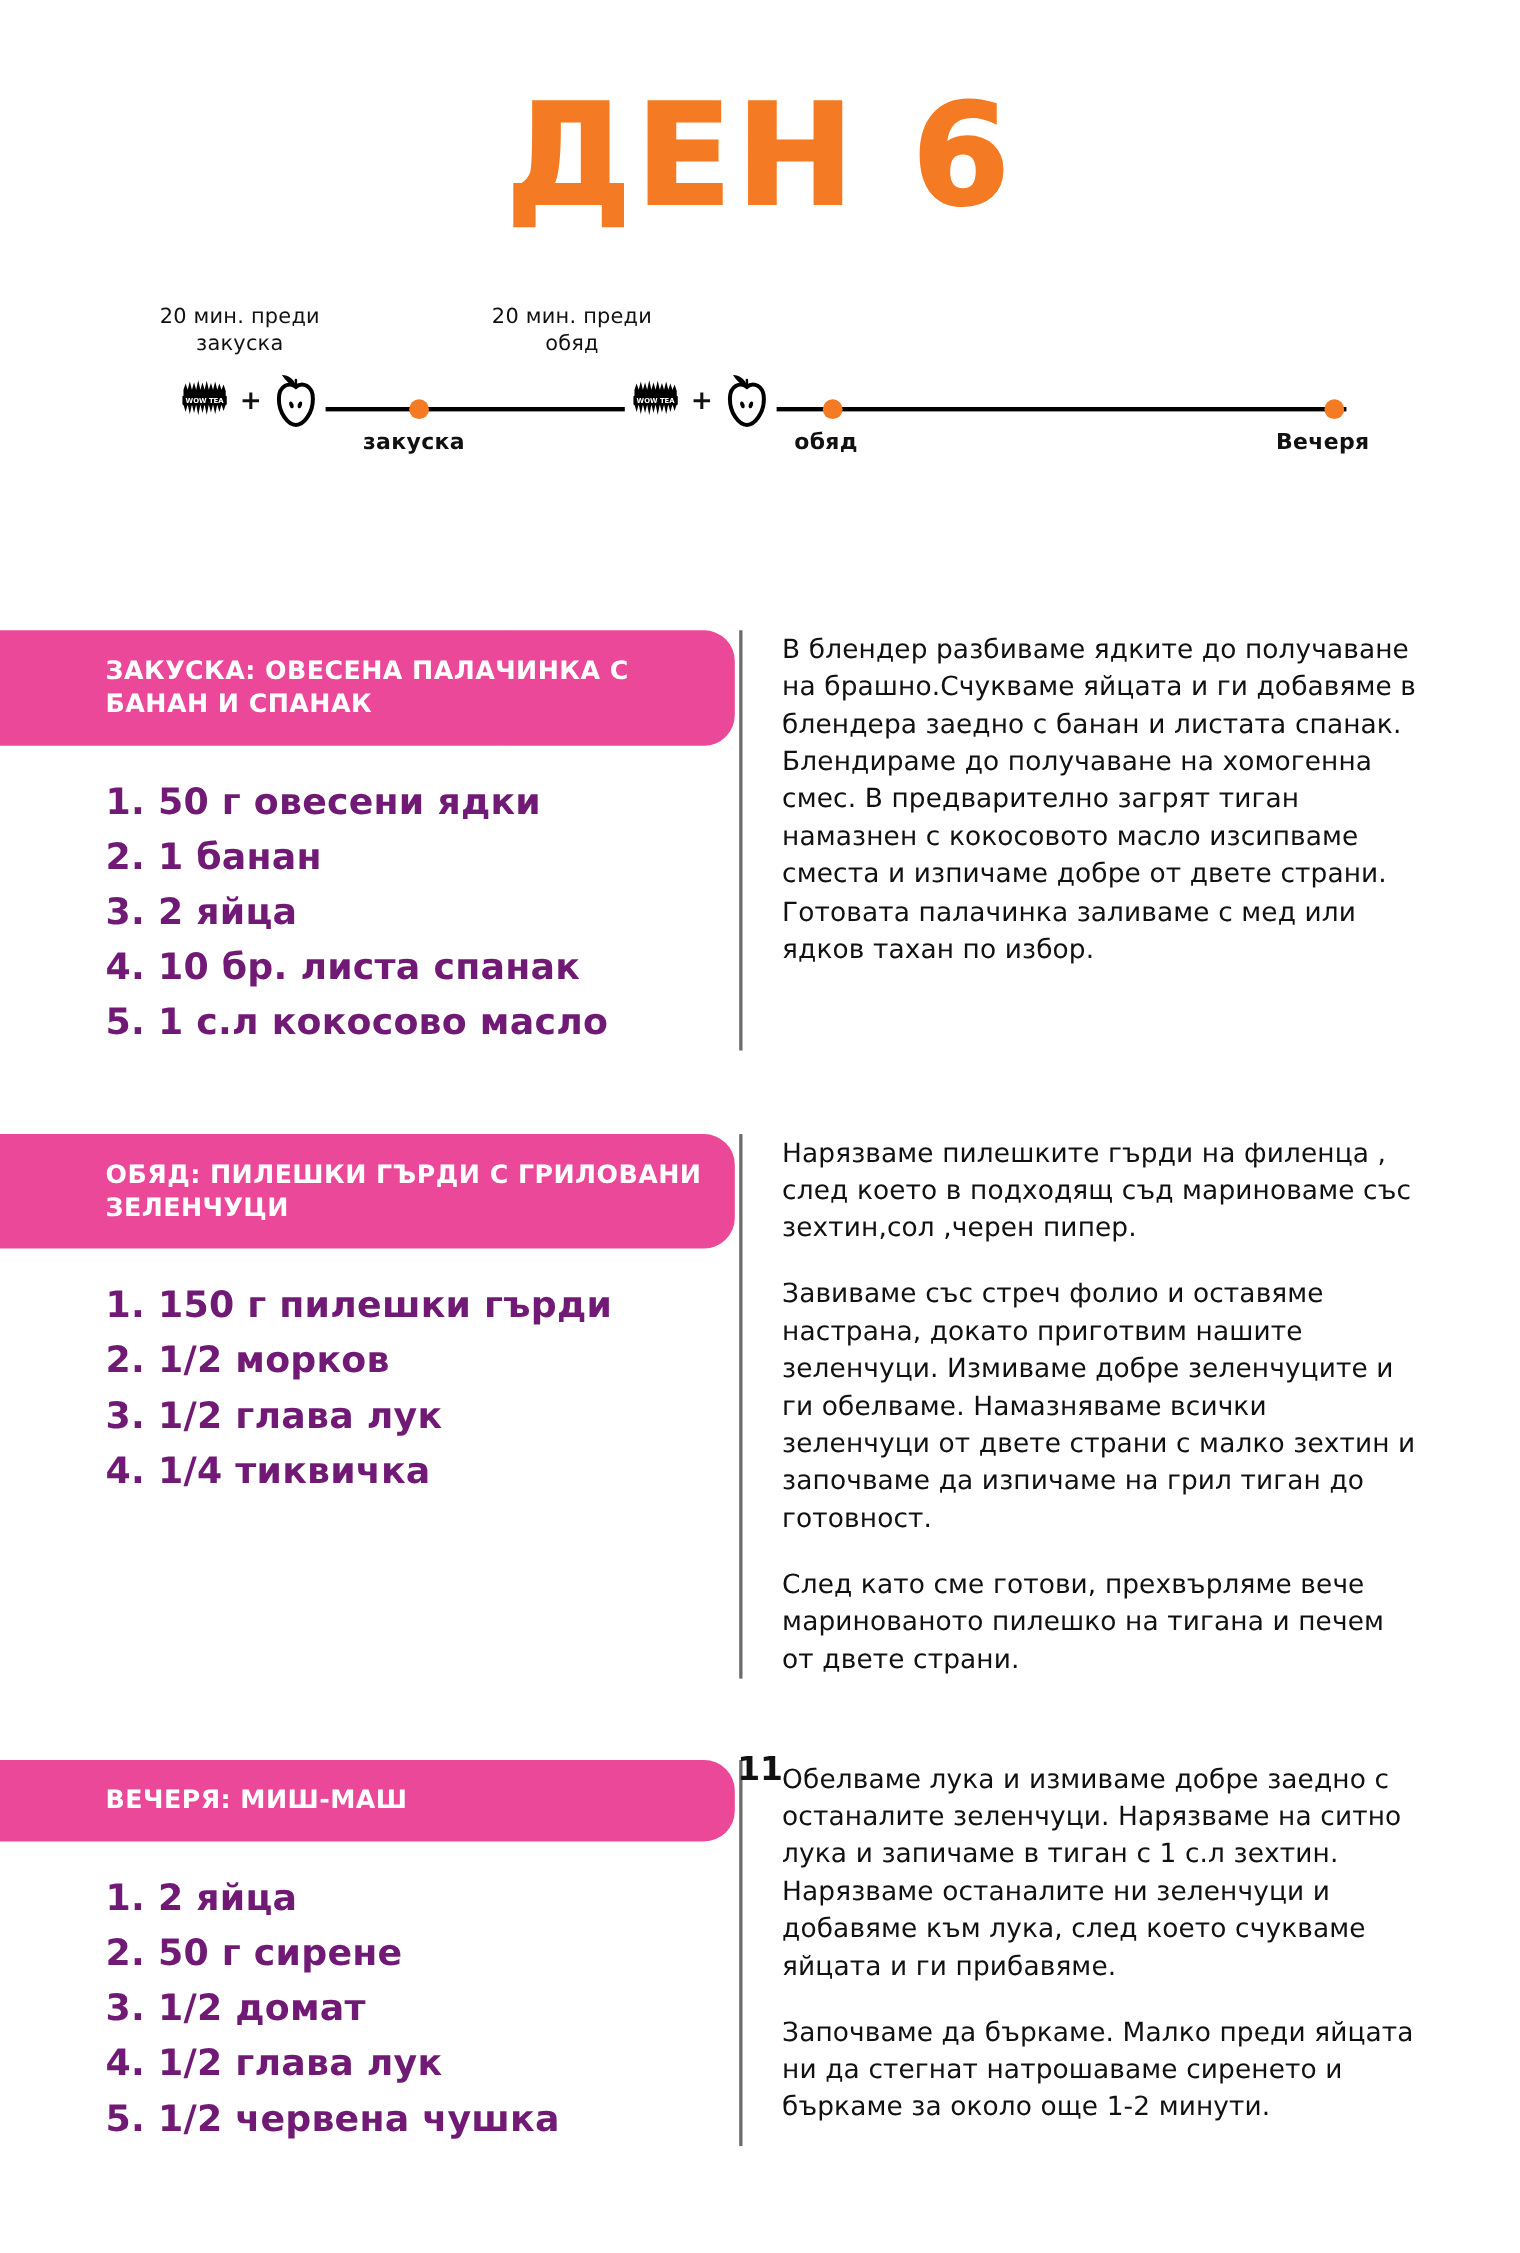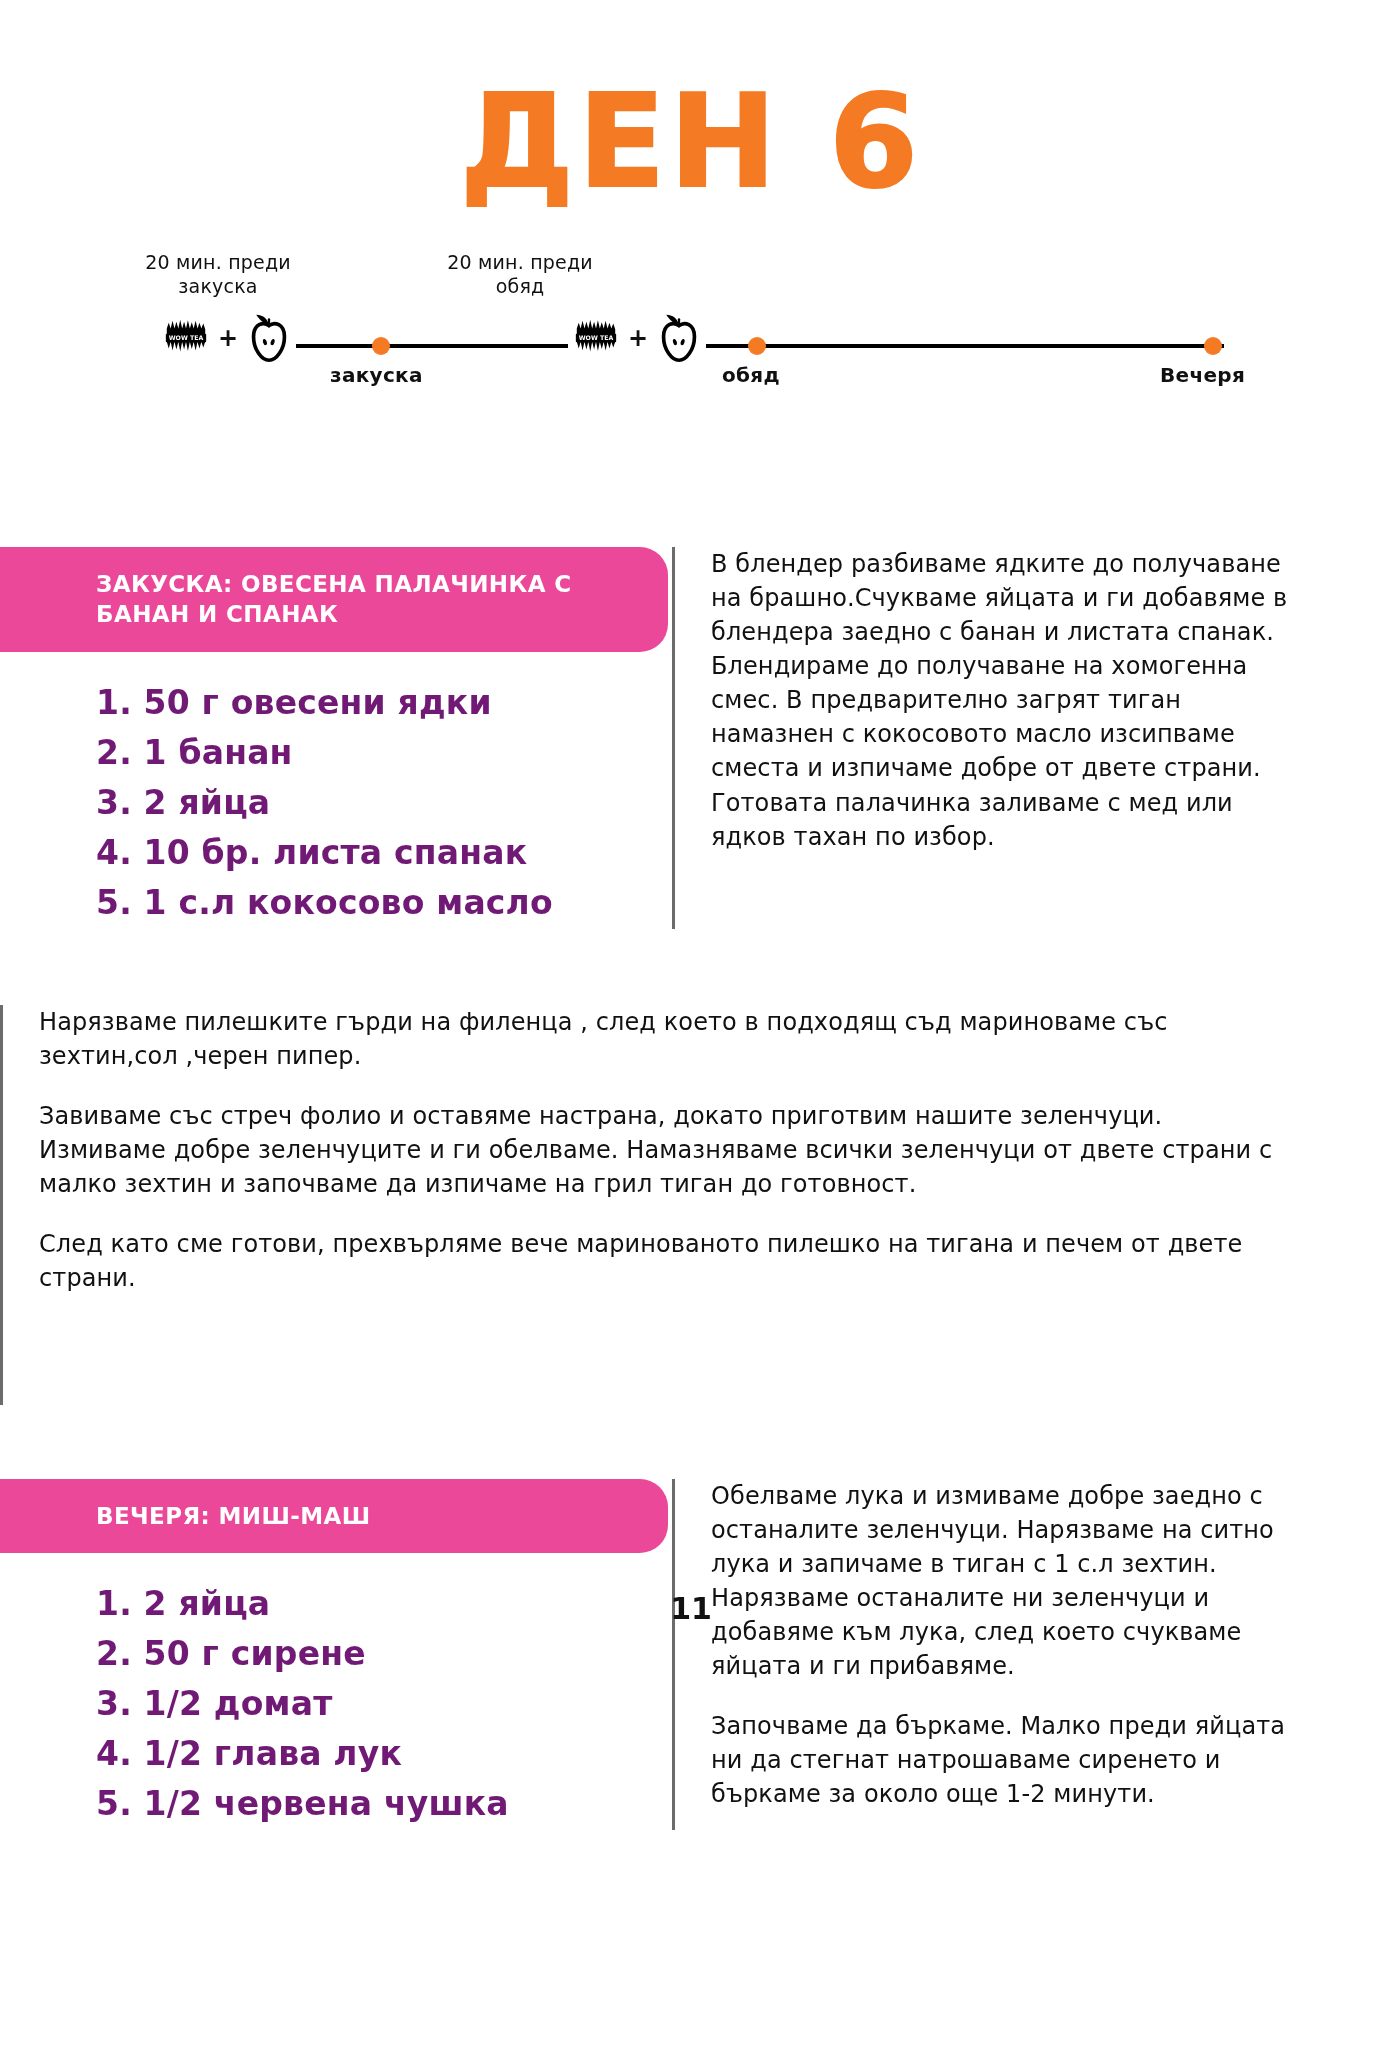--- a/index.html
+++ b/index.html
@@ -33,21 +33,21 @@
     letter-spacing: 4px;
     line-height: 1;
     padding-top: 78px;
     margin: 0;
     -webkit-text-stroke: 2px #F47B23;
   }
 
   
   .timeline-wrap {
     position: relative;
-    margin-top: 45px;
+    margin-top: 71px;
     height: 150px;
   }
 
   .tl-caption {
     position: absolute;
     font-size: 19px;
     line-height: 1.25;
     color: #111;
     text-align: center;
     font-family: "DejaVu Sans", sans-serif;
@@ -268,20 +268,29 @@
         <li>4. 10 бр. листа спанак</li>
         <li>5. 1 с.л кокосово масло</li>
       </ul>
     </div>
     <div class="right-col">
       <p>В блендер разбиваме ядките до получаване на брашно.Счукваме яйцата и ги добавяме в блендера заедно с банан и листата спанак. Блендираме до получаване на хомогенна смес. В предварително загрят тиган намазнен с кокосовото масло изсипваме сместа и изпичаме добре от двете страни. Готовата палачинка заливаме с мед или ядков тахан по избор.</p>
     </div>
   </section>
 
   <section class="meal sec-lunch">
+    <div class="left-col">
+      <div class="banner">ОБЯД: ПИЛЕШКИ ГЪРДИ С ГРИЛОВАНИ ЗЕЛЕНЧУЦИ</div>
+      <ul class="ing-list">
+        <li>1. 150 г пилешки гърди</li>
+        <li>2. 1/2 морков</li>
+        <li>3. 1/2 глава лук</li>
+        <li>4. 1/4 тиквичка</li>
+      </ul>
+    </div>
     <div class="right-col">
       <p>Нарязваме пилешките гърди на филенца , след което в подходящ съд мариноваме със зехтин,сол ,черен пипер.</p>
       <p>Завиваме със стреч фолио и оставяме настрана, докато приготвим нашите зеленчуци. Измиваме добре зеленчуците и ги обелваме. Намазняваме всички зеленчуци от двете страни с малко зехтин и започваме да изпичаме на грил тиган до готовност.</p>
       <p>След като сме готови, прехвърляме вече маринованото пилешко на тигана и печем от двете страни.</p>
     </div>
   </section>
 
   <section class="meal sec-dinner">
     <div class="left-col">
       <div class="banner">ВЕЧЕРЯ: МИШ-МАШ</div>

